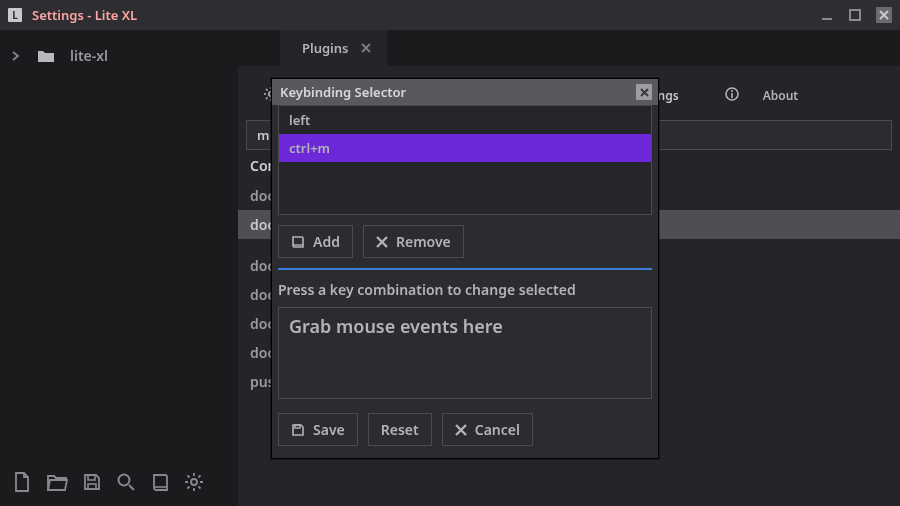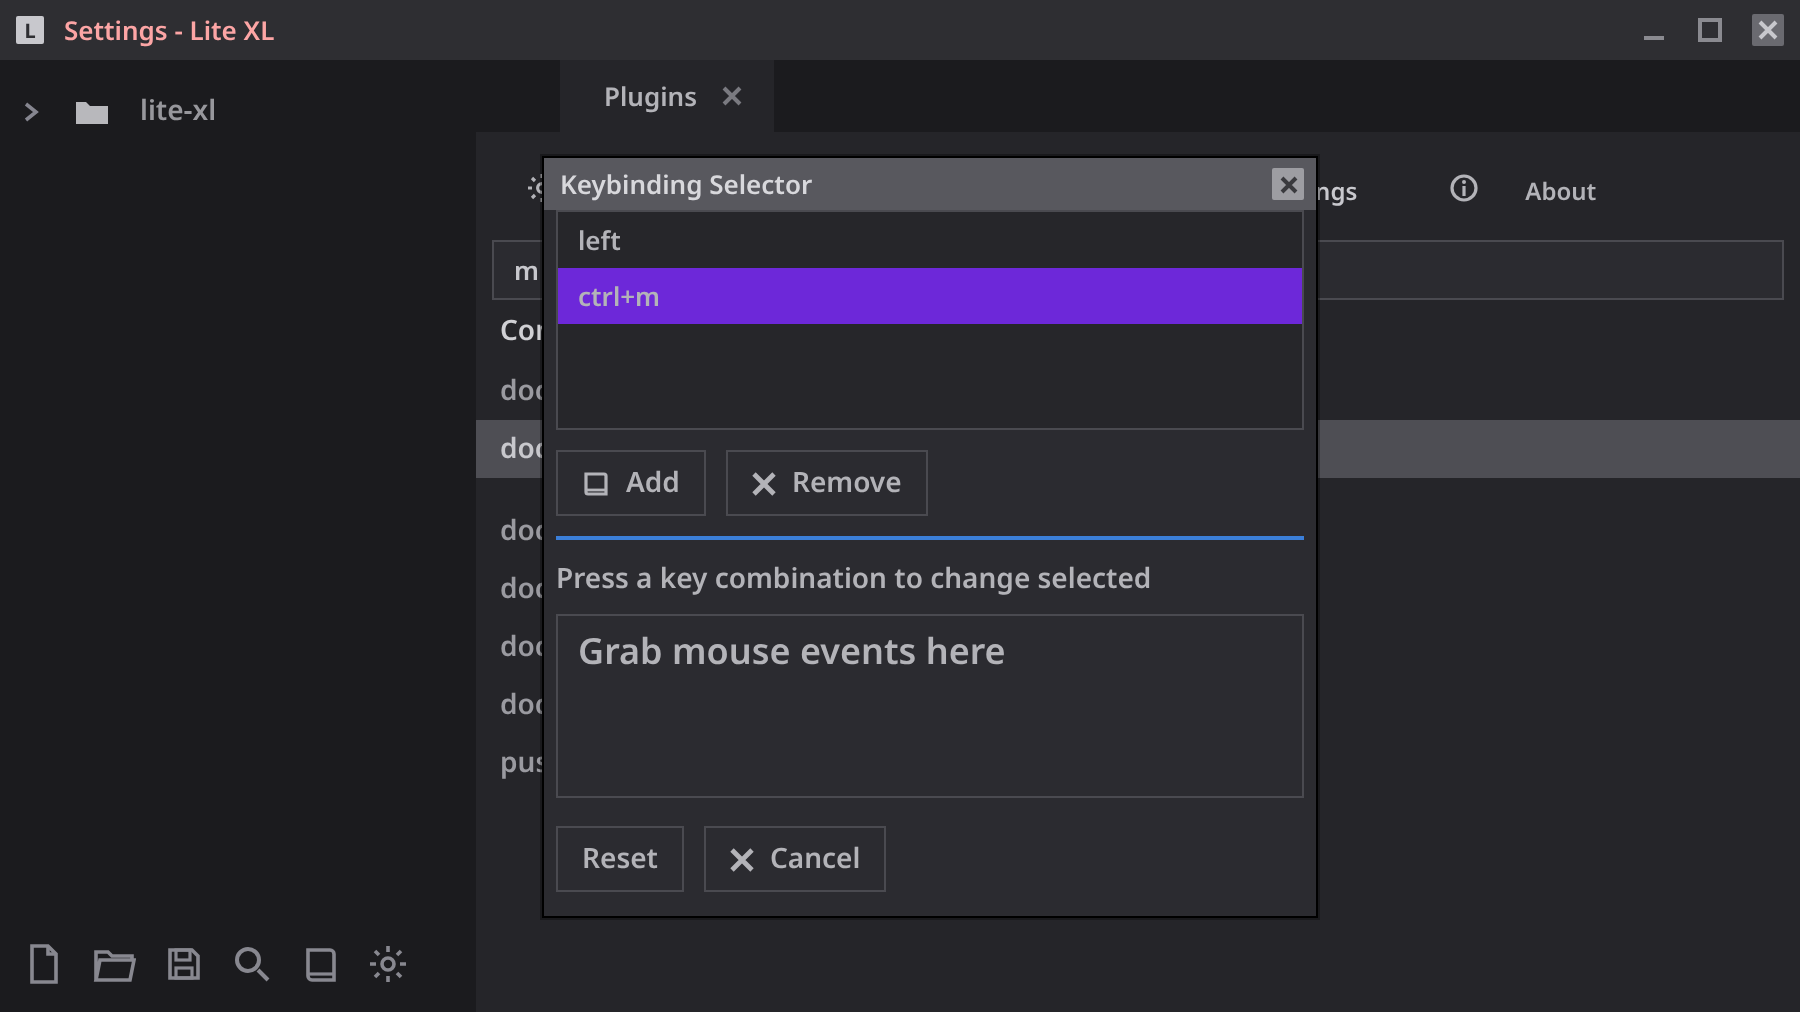--- a/index.html
+++ b/index.html
@@ -269,20 +269,29 @@
           <span>Remove</span>
         </div>
       </div>
       <div class="hr-accent"></div>
       <div class="prompt">Press a key combination to change selected</div>
       <div class="grab-box">
         <span>Grab mouse events here</span>
       </div>
       <div class="btn-row" style="margin-top:14px;">
         <div class="btn">
+          <span>
+              <svg width="14" height="14" viewBox="0 0 14 14">
+                <path d="M2 2h8l2 2v8H2z" fill="none" stroke="currentColor" stroke-width="1.6"></path>
+                <rect x="4" y="2" width="5" height="3" fill="none" stroke="currentColor" stroke-width="1.4"></rect>
+              </svg>
+            </span>
+          <span>Save</span>
+        </div>
+        <div class="btn">
           <span>Reset</span>
         </div>
         <div class="btn">
           <span>
               <svg width="12" height="12" viewBox="0 0 12 12">
                 <path d="M1 1L11 11M11 1L1 11" stroke="currentColor" stroke-width="2.4"></path>
               </svg>
             </span>
           <span>Cancel</span>
         </div>

